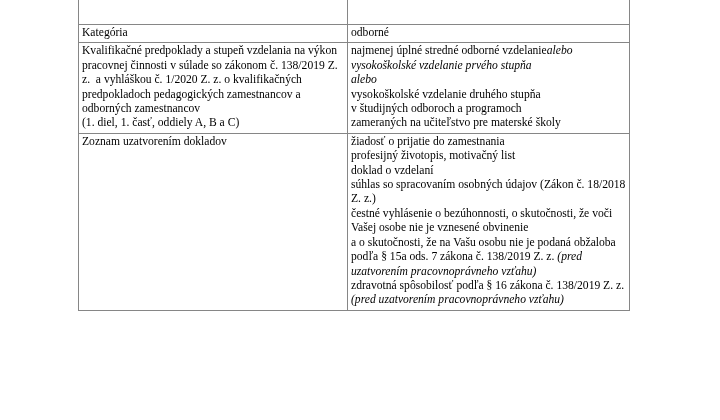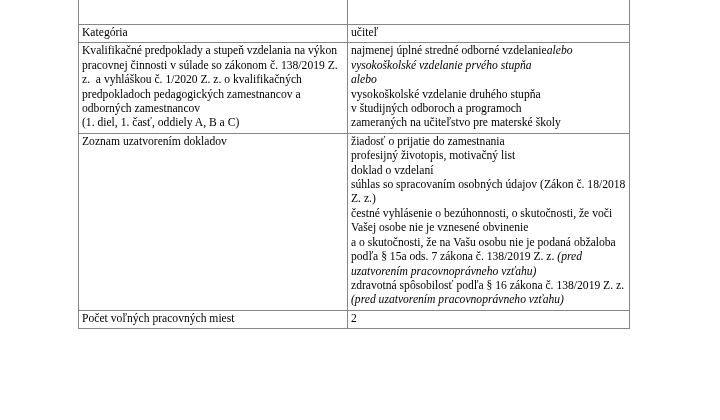--- a/index.html
+++ b/index.html
@@ -64,21 +64,21 @@
 
         <tr class="row-email">
           <td class="empty-cell"></td>
           <td>
             
           </td>
         </tr>
 
         <tr>
           <td>Kategória</td>
-          <td>učiteľ</td>
+          <td>odborné</td>
         </tr>
 
 
         <tr>
           <td style="white-space: pre-wrap;">Kvalifikačné predpoklady a stupeň vzdelania na výkon pracovnej činnosti v súlade so zákonom č. 138/2019 Z. z.  a vyhláškou č. 1/2020 Z. z. o kvalifikačných predpokladoch pedagogických zamestnancov a odborných zamestnancov
 (1. diel, 1. časť, oddiely A, B a C)</td>
           <td><span style="white-space: pre-wrap;">najmenej úplné stredné odborné vzdelanie</span><span class="ital" style="white-space: pre-wrap;">alebo</span><span style="white-space: pre-wrap; font-style: italic;"> vysokoškolské vzdelanie prvého stupňa</span><span class="ital" style="white-space: pre-wrap;">
 alebo</span><span style="white-space: pre-wrap;">
 vysokoškolské vzdelanie druhého stupňa
 v študijných odboroch a programoch
@@ -89,21 +89,17 @@
           <td>Zoznam uzatvorením dokladov</td>
           <td><span style="white-space: pre-wrap;">žiadosť o prijatie do zamestnania
 profesijný životopis, motivačný list
 doklad o vzdelaní
 súhlas so spracovaním osobných údajov (Zákon č. 18/2018 Z. z.)
 čestné vyhlásenie o bezúhonnosti, o skutočnosti, že voči Vašej osobe nie je vznesené obvinenie
 a o skutočnosti, že na Vašu osobu nie je podaná obžaloba podľa § 15a ods. 7 zákona č. 138/2019 Z. z. </span><span class="ital" style="white-space: pre-wrap;">(pred uzatvorením pracovnoprávneho vzťahu)</span><span style="white-space: pre-wrap;">
 zdravotná spôsobilosť podľa § 16 zákona č. 138/2019 Z. z.  </span><span class="ital" style="white-space: pre-wrap;">(pred uzatvorením pracovnoprávneho vzťahu)</span></td>
         </tr>
 
-        <tr>
-          <td>Počet voľných pracovných miest</td>
-          <td>2</td>
-        </tr>
 
       </tbody>
     </table>
   </div>
 </div>
 
 </body></html>

